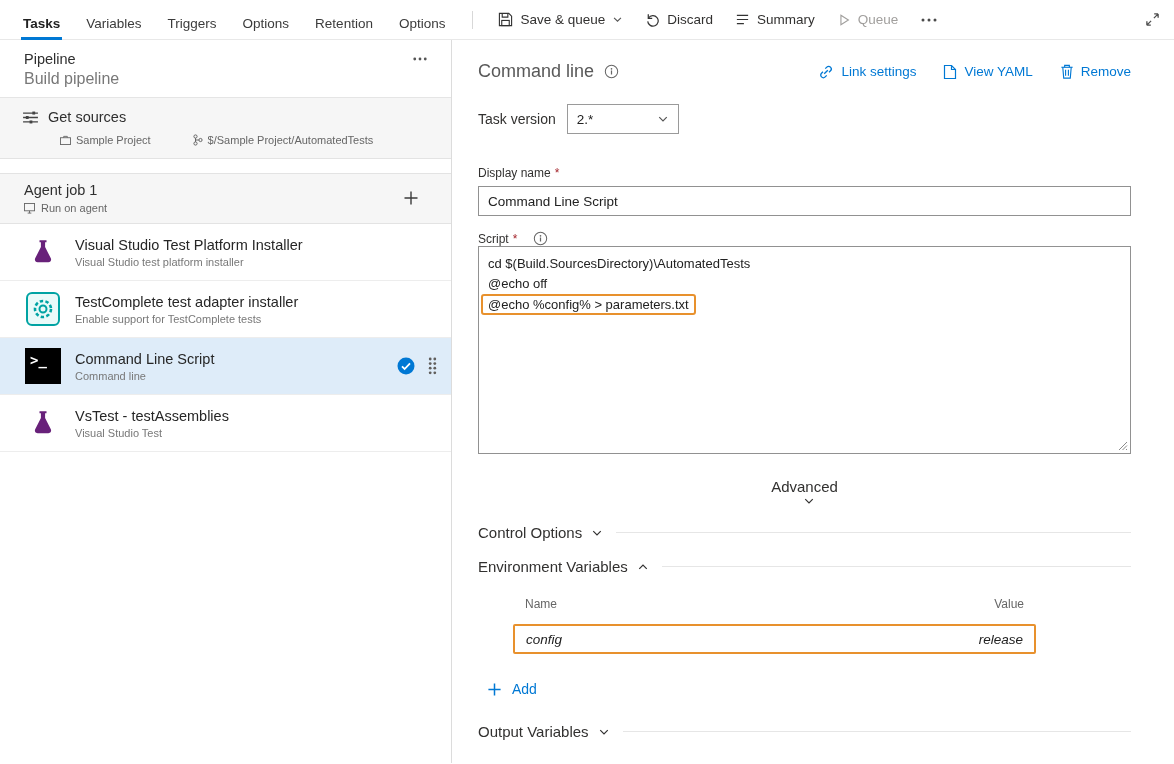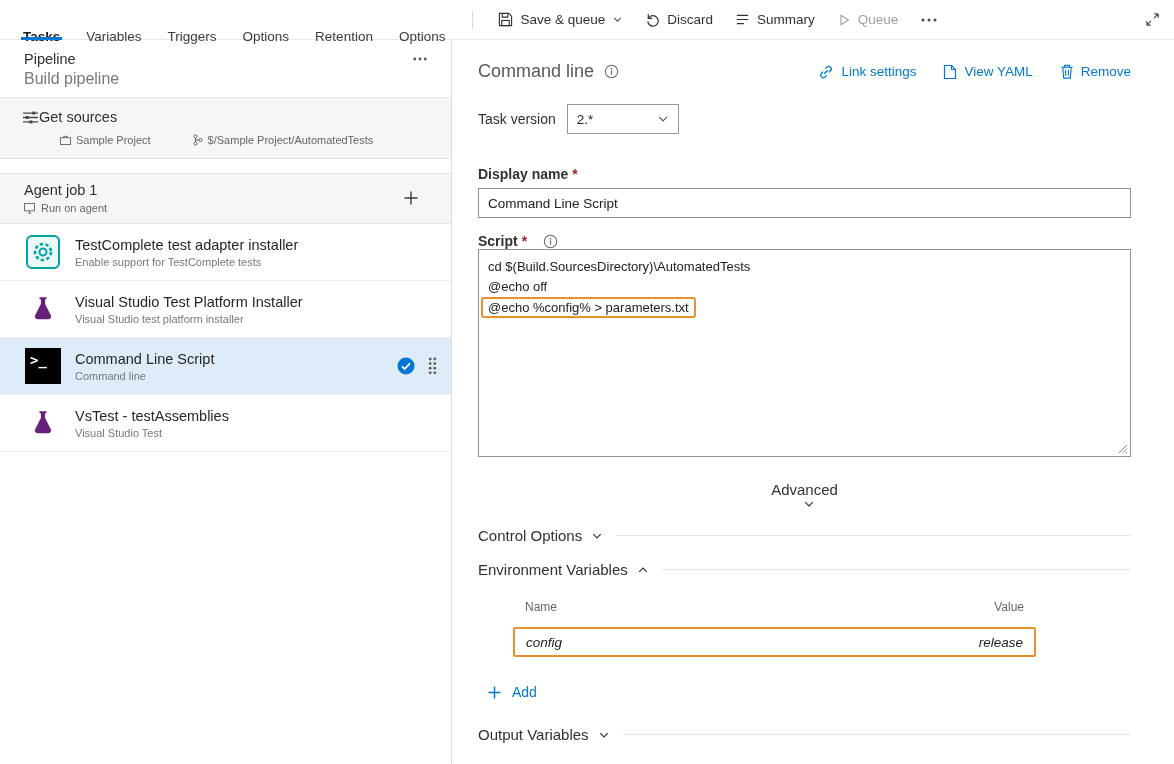--- a/index.html
+++ b/index.html
@@ -4,42 +4,42 @@
 <style>
   * { margin:0; padding:0; box-sizing:border-box; }
   body {
     width:1174px; height:764px; overflow:hidden; background:#fff;
     font-family:"Liberation Sans", sans-serif; color:#323130; font-size:14px;
   }
   svg { display:block; }
 
   
   .topbar { height:40px; display:flex; align-items:center; border-bottom:1px solid #e8e8e8; padding:0 14px 0 10px; }
-  .tab { padding:17px 13px; font-size:13.5px; color:#3b3b3b; height:40px; line-height:40px; position:relative; cursor:pointer; }
+  .tab { padding:4px 13px; font-size:13.5px; color:#3b3b3b; height:40px; line-height:40px; position:relative; cursor:pointer; }
   .tab.active { font-weight:bold; color:#222; }
   .tab.active::after { content:""; position:absolute; left:11px; right:11px; bottom:0; height:3px; background:#0078d4; }
   .tb-sep { width:1px; height:18px; background:#d8d8d8; margin:0 14px; }
   .tb-btn { display:flex; align-items:center; gap:7px; margin:16px 11px; font-size:13.5px; color:#323130; cursor:pointer; white-space:nowrap; }
   .tb-btn.disabled { color:#a19f9d; }
   .tb-more { margin:0 12px; cursor:pointer; }
   .expand-btn { margin-left:auto; cursor:pointer; }
 
   
   .main { display:flex; height:723px; }
   .left { width:452px; min-width:452px; border-right:1px solid #dcdcdc; background:#fff; }
   .right { flex:1; padding:0 43px 0 26px; overflow:hidden; }
 
   
   .lp-head { display:flex; align-items:flex-start; justify-content:space-between; padding:11px 20px 9px 24px; border-bottom:1px solid #e5e5e5; }
   .lp-title { font-size:14.5px; color:#2f2f2f; }
   .lp-sub { font-size:16px; color:#787878; margin-top:3px; }
   .dots-btn { padding:6px 4px; cursor:pointer; }
 
   .sources { background:#f6f6f6; border-bottom:1px solid #e3e3e3; padding:11px 16px 12px 22px; }
-  .sources-title-row { display:flex; align-items:center; font-size:14.5px; color:#2f2f2f; cursor:pointer; }
+  .sources-title-row { display:flex; align-items:center; gap:9px; font-size:14.5px; color:#2f2f2f; cursor:pointer; }
   .sources-meta { display:flex; align-items:center; margin:9px 0 0 38px; font-size:11px; color:#666; }
   .meta-item { display:flex; align-items:center; gap:5px; }
   .meta-gap { width:42px; }
 
   .agent { background:#f6f6f6; border-top:1px solid #e3e3e3; border-bottom:1px solid #e3e3e3; margin-top:14px;
            padding:8px 16px 9px 24px; display:flex; justify-content:space-between; align-items:center; cursor:pointer; }
   .agent-title { font-size:14.5px; color:#2f2f2f; }
   .agent-sub { display:flex; gap:6px; align-items:center; font-size:11px; color:#666; margin-top:4px; }
   .plus-btn { margin-right:16px; cursor:pointer; color:#3b3b3b; }
 
@@ -57,21 +57,21 @@
   .detail-title { font-size:18px; color:#595959; }
   .i-after { margin-left:10px; }
   .header-actions { margin-left:auto; display:flex; gap:27px; }
   .action-link { display:flex; align-items:center; gap:7px; color:#0078d4; font-size:13.5px; cursor:pointer; }
 
   .version-row { margin-top:22px; display:flex; align-items:center; gap:11px; font-size:14px; color:#323130; }
   .select-box { width:112px; height:30px; border:1px solid #9a9a9a; display:flex; align-items:center; justify-content:space-between;
                 padding:0 9px; font-size:13.5px; color:#222; cursor:pointer; background:#fff; }
   .select-box .chev { color:#555; }
 
-  .field-label { margin-top:32px; font-size:14px; color:#323130; display:flex; align-items:center; gap:4px;font-weight:bold; }
+  .field-label { margin-top:32px; font-size:12px; color:#323130; display:flex; align-items:center; gap:4px; }
   .req { color:#a4262c; }
   .lbl-info { margin-left:12px; }
   .text-input { display:block; margin-top:6px; width:100%; height:30px; border:1px solid #919191; padding:0 9px;
                 font-size:13.5px; color:#222; font-family:inherit; background:#fff; }
 
   .script-box { border:1px solid #919191; height:208px; padding:7px 9px; font-size:13px; line-height:20px;
                 color:#222; position:relative; cursor:text; }
   .orange-box { display:inline-block; border:2px solid #e8912d; border-radius:3px; padding:0 5px; margin-left:-7px; line-height:17px; }
   .resize-grip { position:absolute; right:2px; bottom:2px; }
 
@@ -231,41 +231,41 @@
       </div>
       <div class="plus-btn">
         <svg width="16" height="16" viewBox="0 0 16 16" fill="none" stroke="#3b3b3b" stroke-width="1.4">
             <path d="M8 1.5v13M1.5 8h13"></path>
           </svg>
       </div>
     </div>
 
     <div class="task-row">
       <div class="task-icon">
+        <svg width="28" height="30" viewBox="0 0 24 24">
+            <path fill="#68217a" d="M9 2h6v1.6h-1.2v4.1l4.9 9.7c.8 1.6-.3 3.4-2.1 3.4H7.4c-1.8 0-2.9-1.8-2.1-3.4l4.9-9.7V3.6H9z"></path>
+          </svg>
+      </div>
+      <div>
+        <div class="task-title">Visual Studio Test Platform Installer</div>
+        <div class="task-sub">Visual Studio test platform installer</div>
+      </div>
+    </div>
+
+    <div class="task-row">
+      <div class="task-icon">
         <svg width="34" height="34" viewBox="0 0 34 34">
             <rect x="1" y="1" width="32" height="32" rx="5" fill="#eafaf9" stroke="#00a3a3" stroke-width="2"></rect>
             <circle cx="17" cy="17" r="8" fill="none" stroke="#00a3a3" stroke-width="2.6" stroke-dasharray="3.4 2.3"></circle>
             <circle cx="17" cy="17" r="3.5" fill="none" stroke="#00a3a3" stroke-width="2"></circle>
           </svg>
       </div>
       <div>
         <div class="task-title">TestComplete test adapter installer</div>
         <div class="task-sub">Enable support for TestComplete tests</div>
-      </div>
-    </div>
-
-    <div class="task-row">
-      <div class="task-icon">
-        <svg width="28" height="30" viewBox="0 0 24 24">
-            <path fill="#68217a" d="M9 2h6v1.6h-1.2v4.1l4.9 9.7c.8 1.6-.3 3.4-2.1 3.4H7.4c-1.8 0-2.9-1.8-2.1-3.4l4.9-9.7V3.6H9z"></path>
-          </svg>
-      </div>
-      <div>
-        <div class="task-title">Visual Studio Test Platform Installer</div>
-        <div class="task-sub">Visual Studio test platform installer</div>
       </div>
     </div>
 
     <div class="task-row selected">
       <div class="task-icon">
         <div class="cmd-icon">&gt;_</div>
       </div>
       <div>
         <div class="task-title">Command Line Script</div>
         <div class="task-sub">Command line</div>

